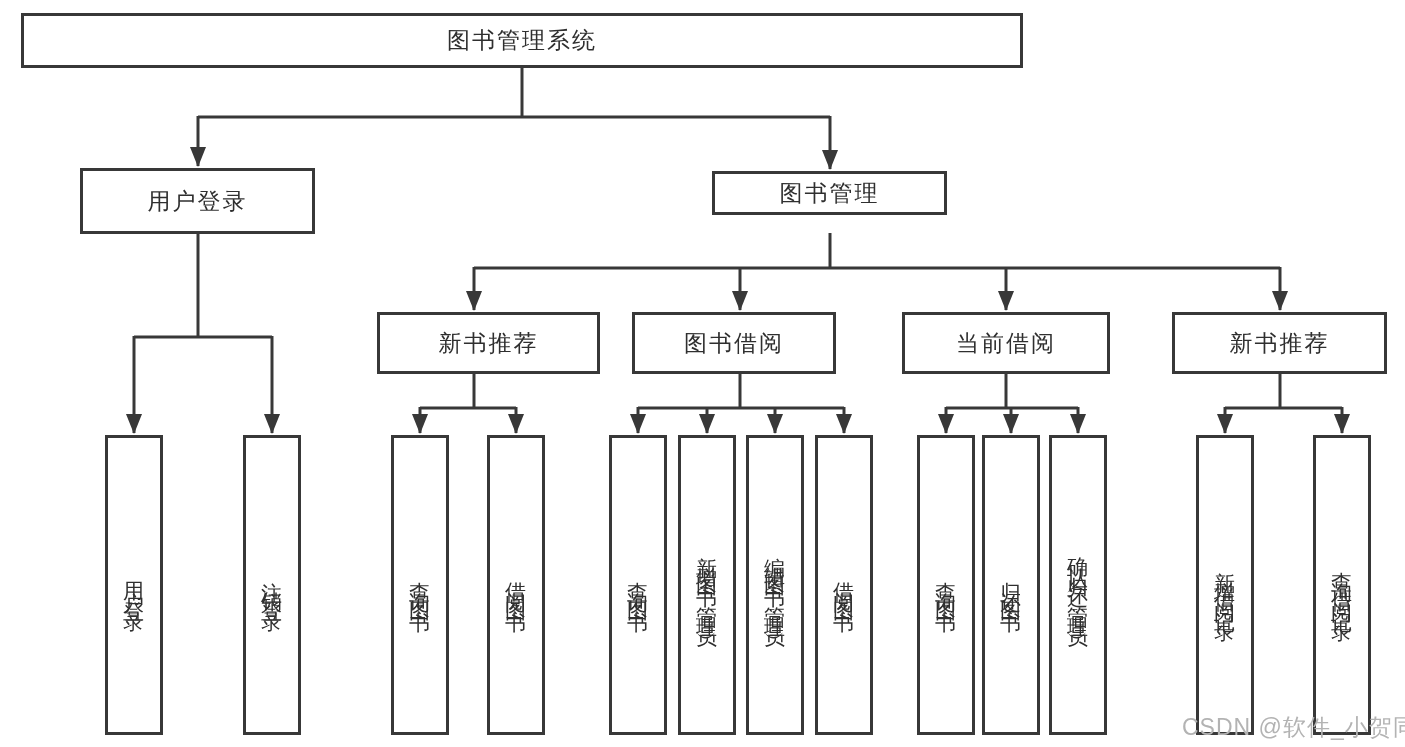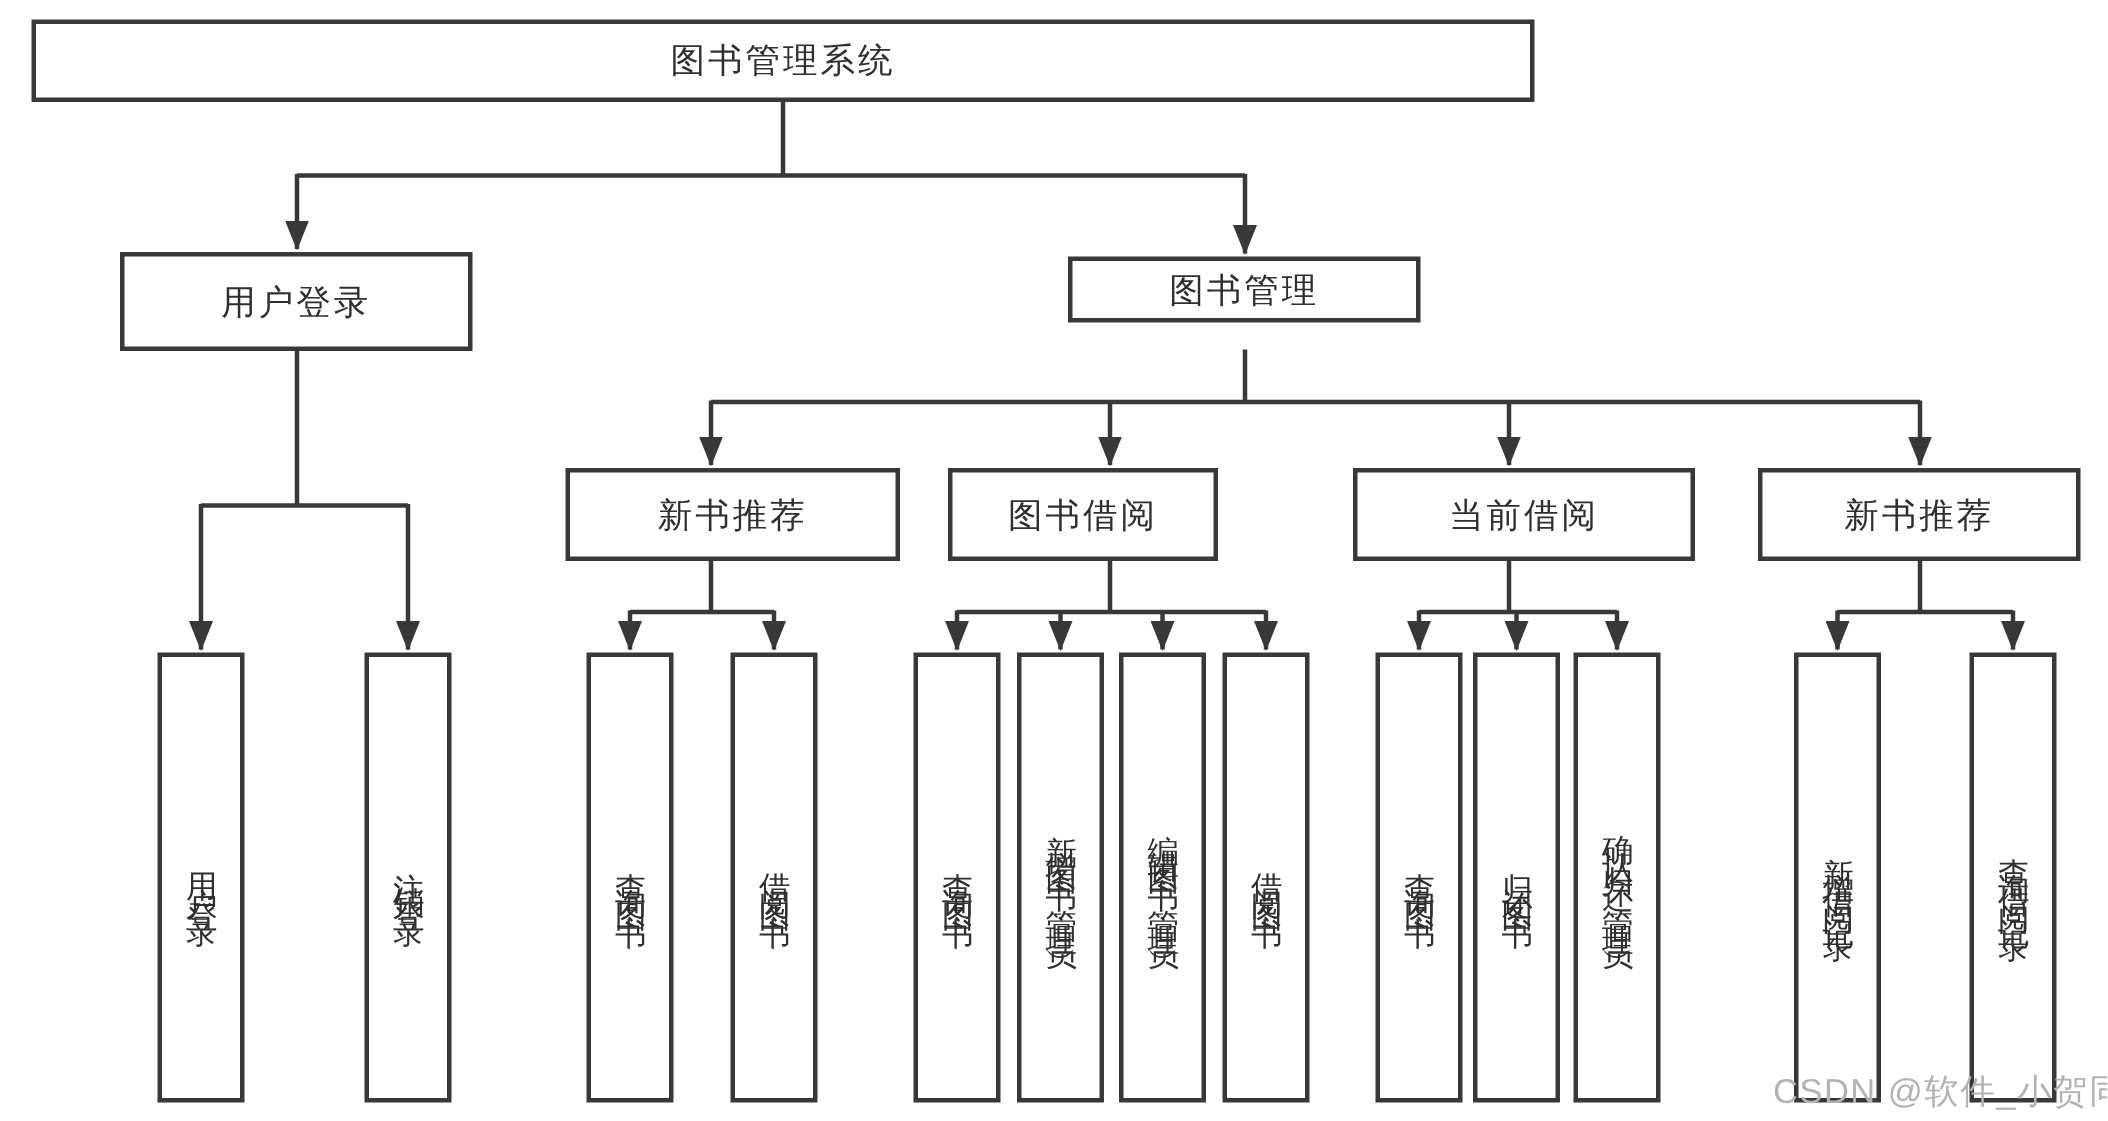--- a/index.html
+++ b/index.html
@@ -110,24 +110,24 @@
   <div class="node h-node" style="left:80px;top:168px;width:235px;height:66px;">
     <span>用户登录</span>
   </div>
   <div class="node h-node" style="left:712px;top:171px;width:235px;height:44px;">
     <span>图书管理</span>
   </div>
 
   <div class="node h-node" style="left:377px;top:312px;width:223px;height:62px;">
     <span>新书推荐</span>
   </div>
-  <div class="node h-node" style="left:632px;top:312px;width:180px;height:62px;">
+  <div class="node h-node" style="left:632px;top:312px;width:204px;height:62px;">
     <span>图书借阅</span>
   </div>
-  <div class="node h-node" style="left:902px;top:312px;width:228px;height:62px;">
+  <div class="node h-node" style="left:902px;top:312px;width:208px;height:62px;">
     <span>当前借阅</span>
   </div>
   <div class="node h-node" style="left:1172px;top:312px;width:215px;height:62px;">
     <span>新书推荐</span>
   </div>
 
   <div class="node leaf" style="left:105px;">
     <span class="vtext">用户登录</span>
   </div>
   <div class="node leaf" style="left:243px;">

